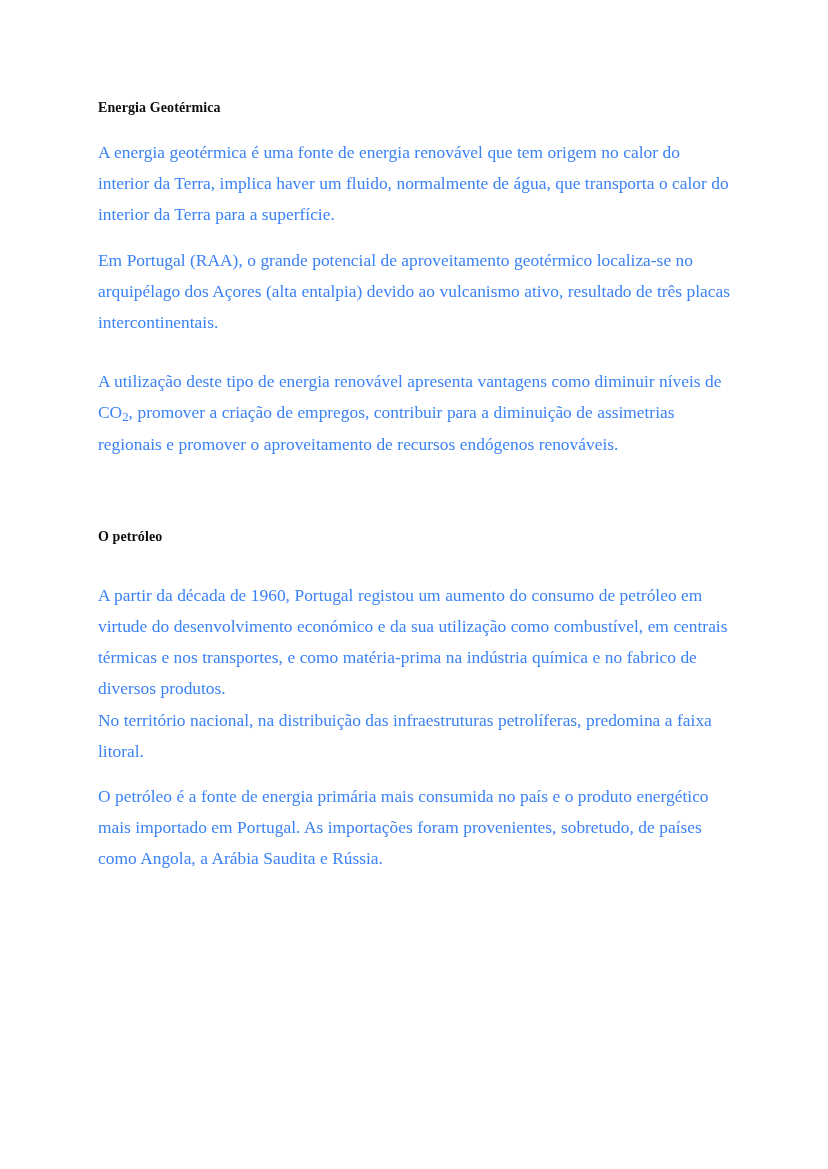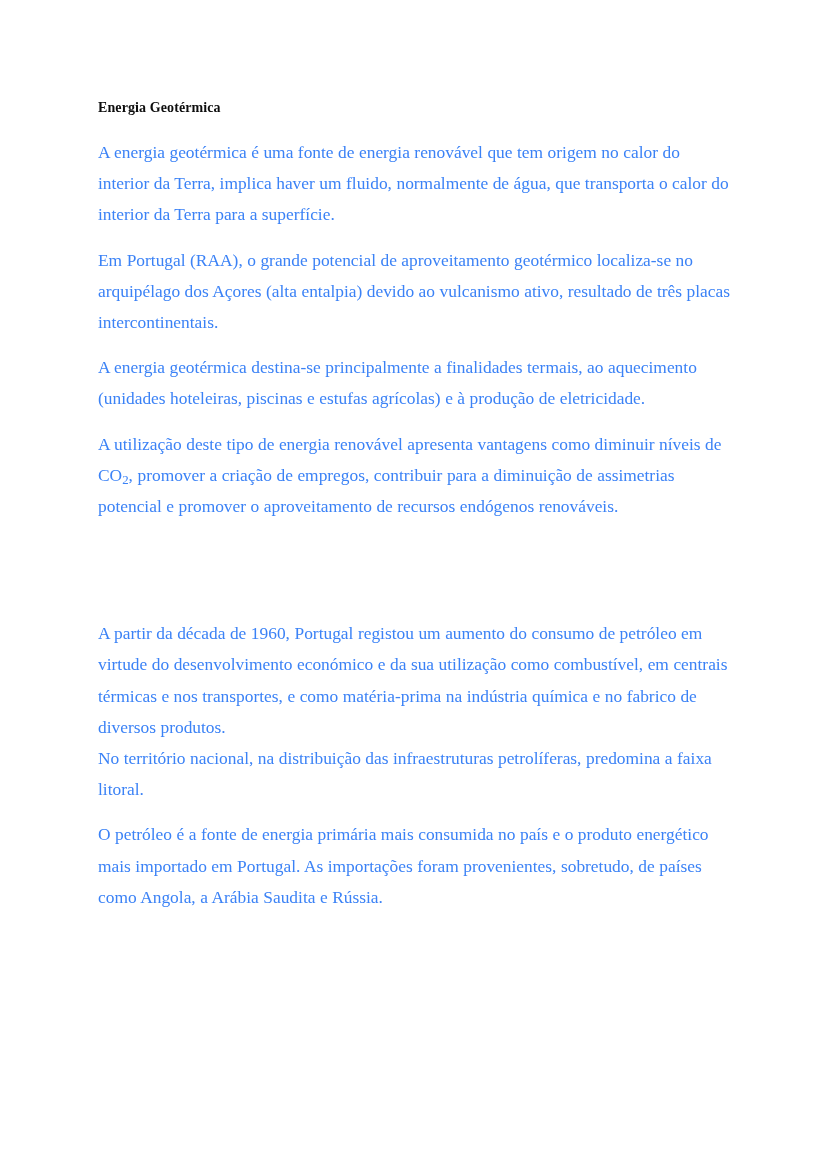--- a/index.html
+++ b/index.html
@@ -76,30 +76,30 @@
     <p class="para">A energia geotérmica é uma fonte de energia renovável que tem origem no calor do interior da Terra, implica haver um fluido, normalmente de água, que transporta o calor do interior da Terra para a superfície.</p>
 
     <div class="gap-para-para"></div>
 
     <p class="para">
       <span>Em Portugal (RAA), o grande potencial de aproveitamento geotérmico localiza-se no arquipélago dos Açores (alta entalpia) devido ao vulcanismo ativo, resultado de três placas intercontinentais.</span><br>
     </p>
 
     <div class="gap-para-para"></div>
 
-    <p class="para">A energia geotérmica destina-se principalmente a finalidades termais, ao aquecimento (unidades hoteleiras, piscinas e estufas agrícolas) e à produção de eletricidade.</p>
 
     <div class="gap-para-para"></div>
 
     <p class="para">
-      <span>A utilização deste tipo de energia renovável apresenta vantagens como diminuir níveis de CO</span><sub>2</sub><span>, promover a criação de empregos, contribuir para a diminuição de assimetrias potencial e promover o aproveitamento de recursos endógenos renováveis.</span>
+      <span>A utilização deste tipo de energia renovável apresenta vantagens como diminuir níveis de CO</span><sub>2</sub><span>, promover a criação de empregos, contribuir para a diminuição de assimetrias regionais e promover o aproveitamento de recursos endógenos renováveis.</span>
     </p>
 
     <div class="gap-section"></div>
 
+    <h2 class="heading">O petróleo</h2>
 
     <div class="gap-heading-para"></div>
 
 
     <div class="gap-para-para"></div>
 
     <p class="para">
       <span>A partir da década de 1960, Portugal registou um aumento do consumo de petróleo em virtude do desenvolvimento económico e da sua utilização como combustível, em centrais térmicas e nos transportes, e como matéria-prima na indústria química e no fabrico de diversos produtos.</span><br>
       <span>No território nacional, na distribuição das infraestruturas petrolíferas, predomina a faixa litoral.</span>
     </p>

